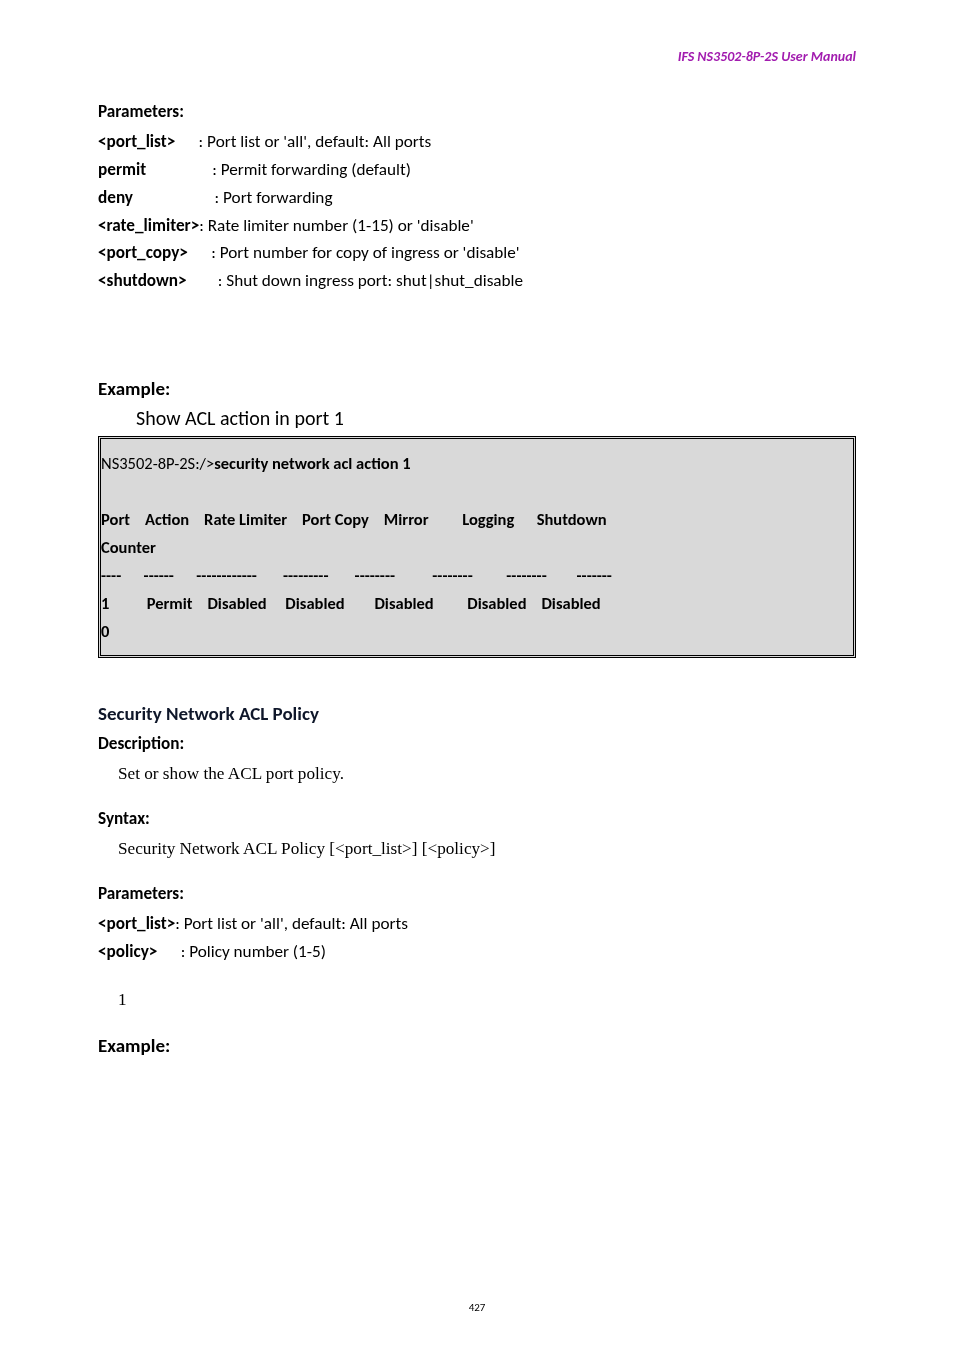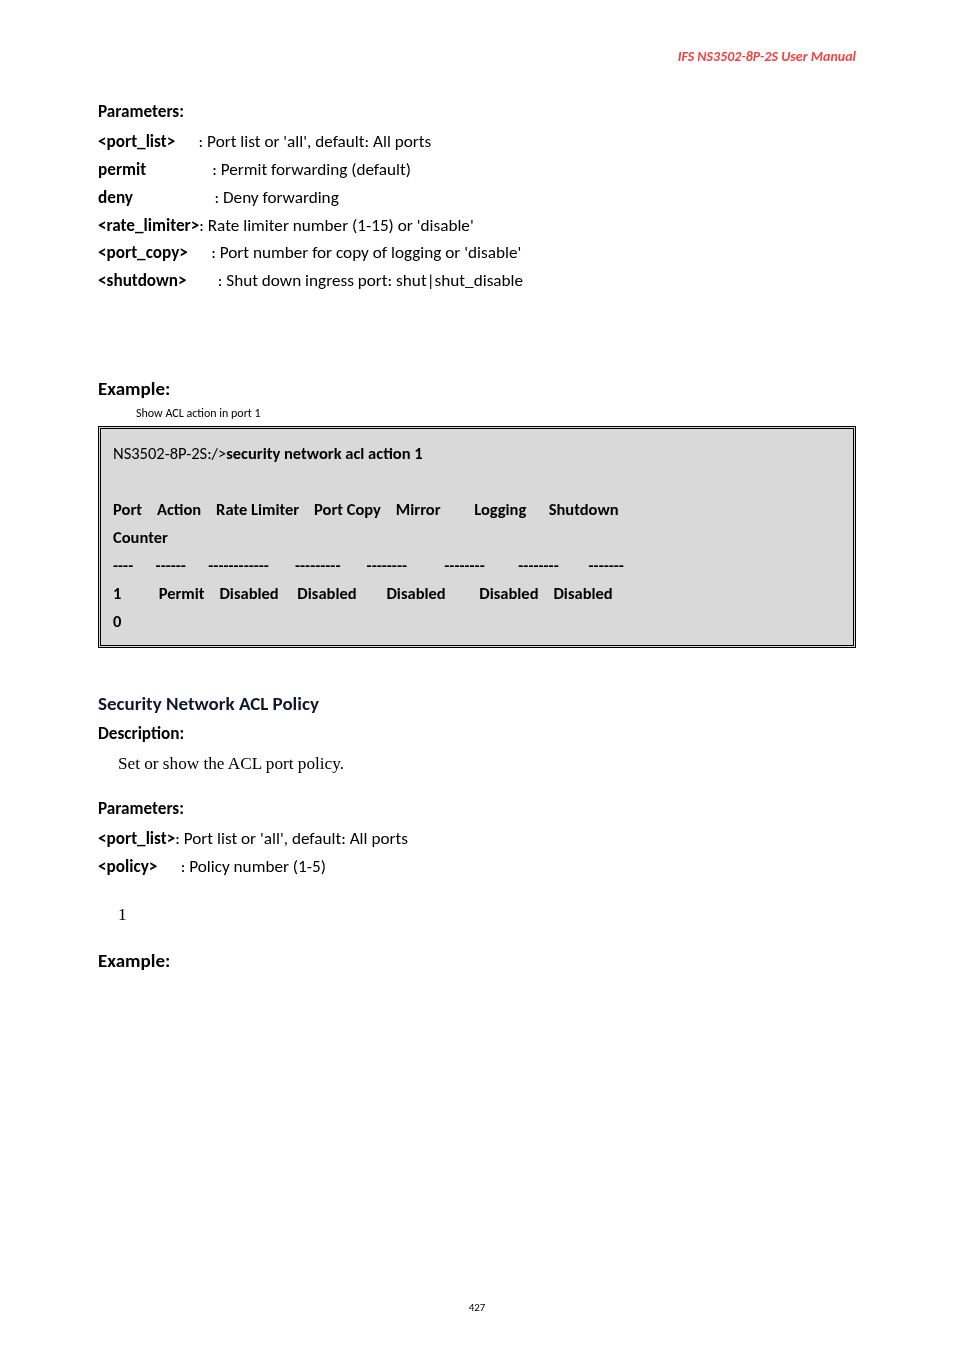--- a/index.html
+++ b/index.html
@@ -10,21 +10,21 @@
     height: 1350px;
     position: relative;
     color: #000000;
     font-size: 17.2px;
   }
   .page {
     padding: 48px 98px 40px 98px;
   }
   .header-right {
     text-align: right;
-    color: #ef4444;
+    color: #a21caf;
     font-style: italic;
     font-weight: bold;
     font-size: 14px;
     margin-bottom: 36px;
   }
   .section-heading {
     font-weight: bold;
     font-size: 17.2px;
     margin-bottom: 6px;
   }
@@ -39,27 +39,27 @@
     font-weight: normal;
   }
   .example-label {
     font-weight: bold;
     font-size: 19px;
     margin-top: 82px;
     margin-bottom: 6px;
   }
   .example-text {
     margin-left: 38px;
-    font-size: 12px;
+    font-size: 20px;
     margin-bottom: 6px;
   }
   .code-box {
     background: #d9d9d9;
     border: 3px double #000000;
-    padding: 10px 8px 10px 12px;
+    padding: 10px 8px 10px 0;
     font-size: 16.5px;
     line-height: 1.7;
     margin-bottom: 44px;
     white-space: pre;
   }
   .code-line-normal { font-weight: normal; }
   .code-line-bold { font-weight: bold; }
   .blue-heading {
     color: #0f172a;
     font-weight: bold;
@@ -86,23 +86,23 @@
 </head>
 <body>
 
 <div class="page">
   <div class="header-right">IFS NS3502-8P-2S  User  Manual</div>
 
   <div class="section-heading">Parameters:</div>
   <div>
     <div class="param-row"><span class="param-key">&lt;port_list&gt;</span><span>      </span><span class="param-val">: Port list or 'all', default: All ports</span></div>
     <div class="param-row"><span class="param-key">permit</span><span>                 </span><span class="param-val">: Permit forwarding (default)</span></div>
-    <div class="param-row"><span class="param-key">deny</span><span>                     </span><span class="param-val">: Deny forwarding</span></div>
+    <div class="param-row"><span class="param-key">deny</span><span>                     </span><span class="param-val">: Port forwarding</span></div>
     <div class="param-row"><span class="param-key">&lt;rate_limiter&gt;</span><span></span><span class="param-val">: Rate limiter number (1-15) or 'disable'</span></div>
-    <div class="param-row"><span class="param-key">&lt;port_copy&gt;</span><span>      </span><span class="param-val">: Port number for copy of logging or 'disable'</span></div>
+    <div class="param-row"><span class="param-key">&lt;port_copy&gt;</span><span>      </span><span class="param-val">: Port number for copy of ingress or 'disable'</span></div>
     <div class="param-row"><span class="param-key">&lt;shutdown&gt;</span><span>        </span><span class="param-val">: Shut down ingress port: shut|shut_disable</span></div>
   </div>
 
   <div class="example-label">Example:</div>
   <div class="example-text">Show ACL action in port 1</div>
 
   <div class="code-box"><span class="code-line-normal">NS3502-8P-2S:/&gt;</span><span class="code-line-bold">security network acl action 1</span>
 <span></span>
 <span class="code-line-bold">Port    Action    Rate Limiter    Port Copy    Mirror         Logging      Shutdown</span>
 <span class="code-line-bold">Counter</span>
@@ -110,20 +110,24 @@
 <span class="code-line-bold">1          Permit    Disabled     Disabled        Disabled         Disabled    Disabled</span>
 <span class="code-line-bold">0</span></div>
 
   <div class="blue-heading">Security Network ACL Policy</div>
 
   <div class="sub-section">
     <div class="section-heading">Description:</div>
     <div class="indent-text">Set or show the ACL port policy.</div>
   </div>
 
+  <div class="sub-section">
+    <div class="section-heading">Syntax:</div>
+    <div class="indent-text">Security Network ACL Policy [&lt;port_list&gt;] [&lt;policy&gt;]</div>
+  </div>
 
   <div class="sub-section">
     <div class="section-heading">Parameters:</div>
     <div class="param-row"><span class="param-key">&lt;port_list&gt;</span><span></span><span class="param-val">: Port list or 'all', default: All ports</span></div>
     <div class="param-row"><span class="param-key">&lt;policy&gt;</span><span>      </span><span class="param-val">: Policy number (1-5)</span></div>
   </div>
 
   <div class="sub-section">
     <div class="indent-text">1</div>
   </div>

